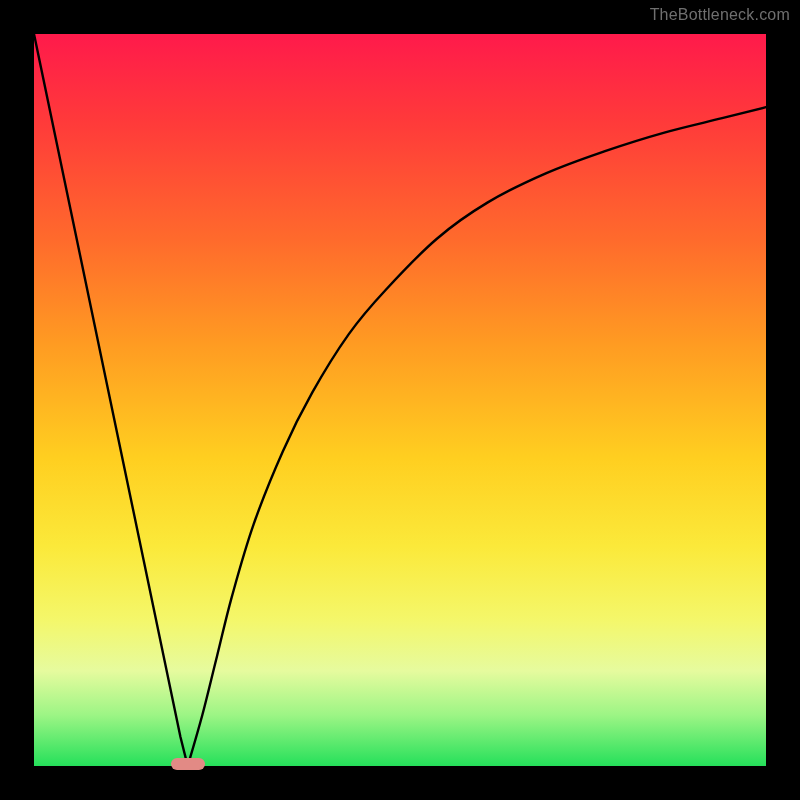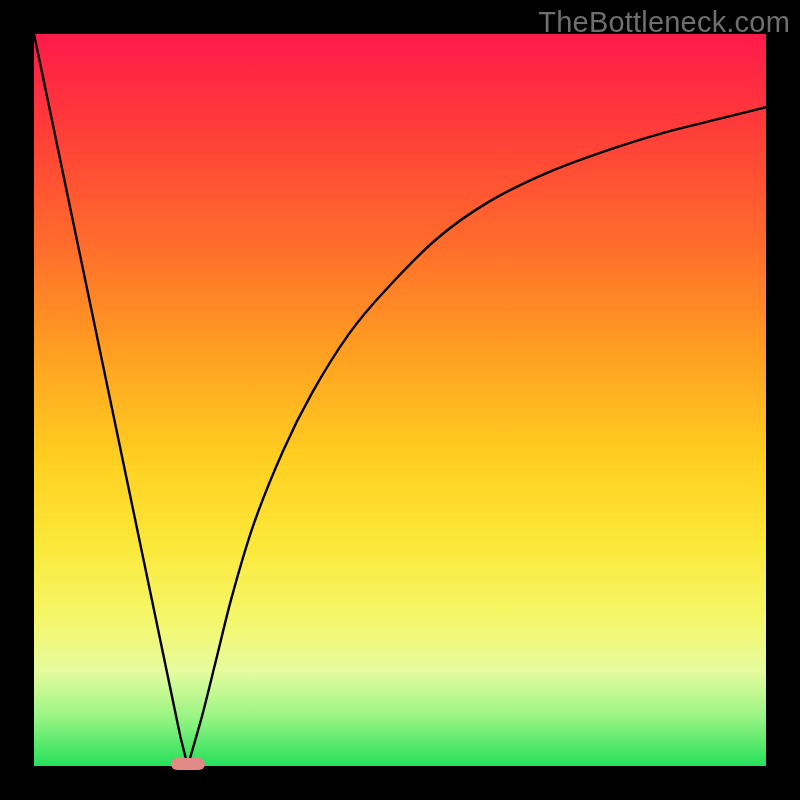--- a/index.html
+++ b/index.html
@@ -35,21 +35,21 @@
       #e6fb9e 87%,
       #9df585 93%,
       #25e05a 100%
     );
   }
   .watermark {
     position: absolute;
     top: 6px;
     right: 10px;
     color: #6f6f6f;
-    font-size: 29px;
+    font-size: 16px;
     letter-spacing: 0.2px;
     user-select: none;
   }
   svg.curve {
     position: absolute;
     left: 0;
     top: 0;
     width: 732px;
     height: 732px;
     overflow: visible;

